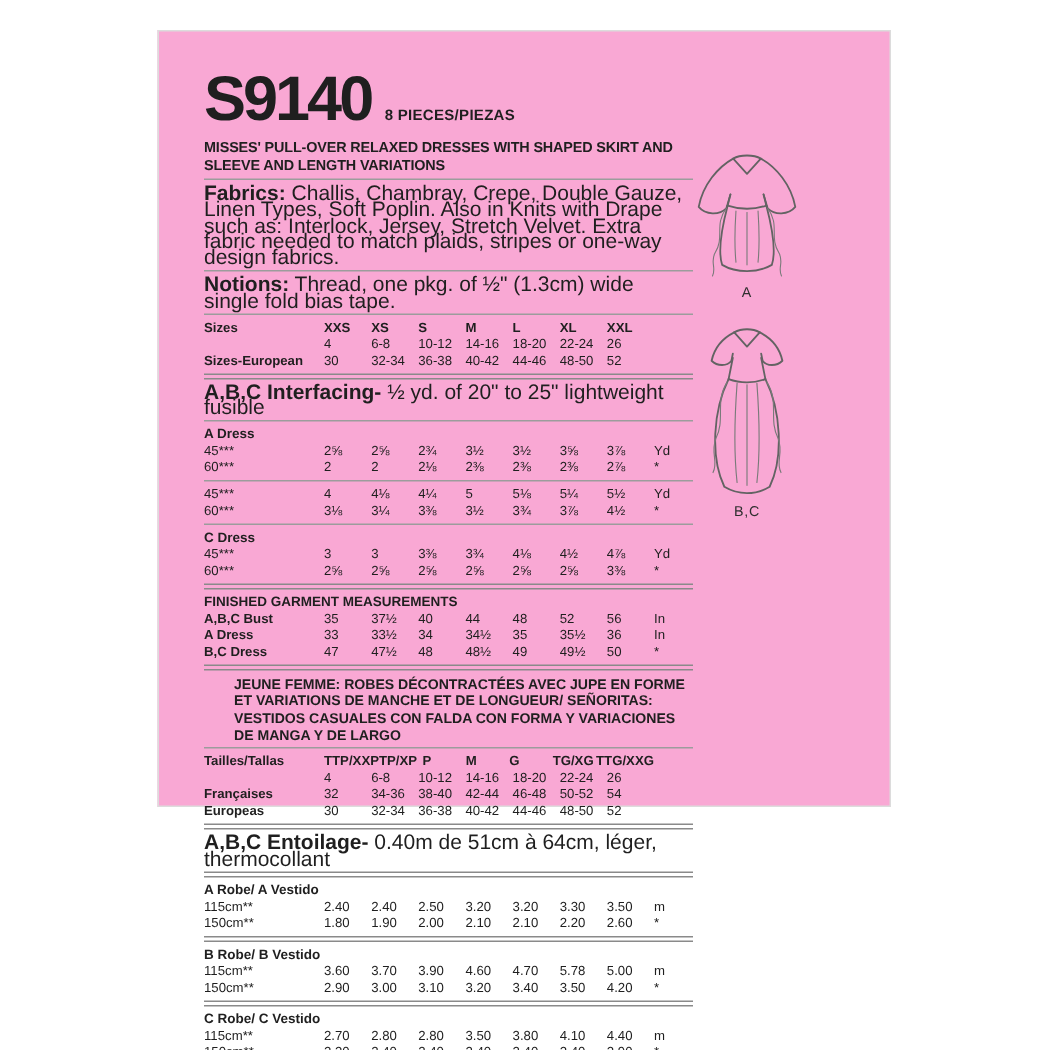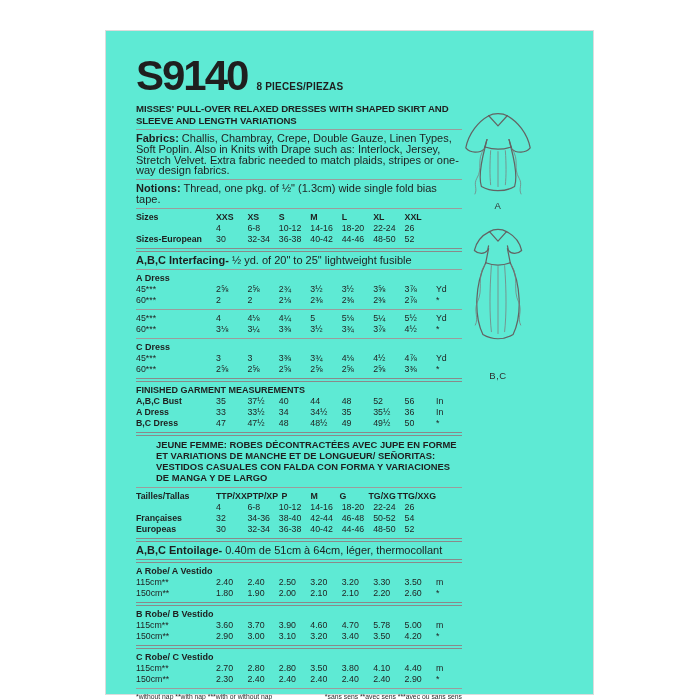--- a/index.html
+++ b/index.html
@@ -1,48 +1,48 @@
 <!DOCTYPE html>
 <html><head>
 <meta charset="utf-8">
 <style>
   html,body{margin:0;padding:0;width:700px;height:700px;background:#ffffff;
     font-family:"Liberation Sans","DejaVu Sans",sans-serif;color:#1f1f1f;}
-  .card{position:absolute;left:105px;top:30px;width:489px;height:665px;
-    background:#5eead4;border:1px solid #dcdcdc;box-sizing:border-box;}
+  .card{position:absolute;left:105px;top:20px;width:489px;height:518px;
+    background:#f9a8d4;border:1px solid #dcdcdc;box-sizing:border-box;}
   .content{position:absolute;left:30px;top:24px;width:326px;}
   
   .title-row{display:flex;align-items:baseline;margin-bottom:6px;}
   .brand{font-size:42px;font-weight:600;letter-spacing:-2px;line-height:1;}
   .pieces{font-size:10px;font-weight:600;margin-left:9px;letter-spacing:0.2px;}
   .headline{font-size:9.6px;font-weight:700;line-height:11.5px;letter-spacing:-0.1px;}
   
   .rule{border:0;border-top:1px solid #9c9c9c;margin:3px 0;}
   .rule.heavy{border-top:1px solid #8a8a8a;border-bottom:1px solid #8a8a8a;height:2px;margin:3px 0;}
   
-  .para{font-size:11px;line-height:10.8px;}
+  .para{font-size:14px;line-height:10.8px;}
   .para .b{font-weight:700;}
   
   .grid{display:grid;grid-template-columns:80px repeat(7,1fr) 26px;
     font-size:8.8px;line-height:11px;}
   .grid .cell{white-space:nowrap;}
   .grid.hdr .cell{font-weight:700;}
   .grid.lb .cell:first-child{font-weight:700;}
   .sec-title{font-size:9px;font-weight:700;line-height:11px;}
   .fr-head{font-size:9.4px;font-weight:700;line-height:11.3px;margin-left:20px;}
   
   .fnrow{display:flex;justify-content:space-between;font-size:6.8px;line-height:9px;color:#2a2a2a;margin-top:2px;}
   .fn2{font-size:6.8px;line-height:9px;color:#2a2a2a;}
   
   .figures{position:absolute;left:332px;top:78px;width:120px;
     display:flex;flex-direction:column;align-items:center;}
   .fig{display:flex;flex-direction:column;align-items:center;}
   .fig svg{display:block;}
   .fig-label{font-size:9.5px;color:#2f2f2f;letter-spacing:0.5px;margin-top:3px;}
-  .fig+.fig{margin-top:14px;gap:24px;}
+  .fig+.fig{margin-top:14px;}
   svg path{fill:none;stroke:#636363;stroke-width:1.3;stroke-linecap:round;stroke-linejoin:round;}
   svg path.thin{stroke-width:0.8;stroke:#7a7a7a;}
 </style>
 </head>
 <body>
 
 <div class="card">
 
   <div class="content">
 

